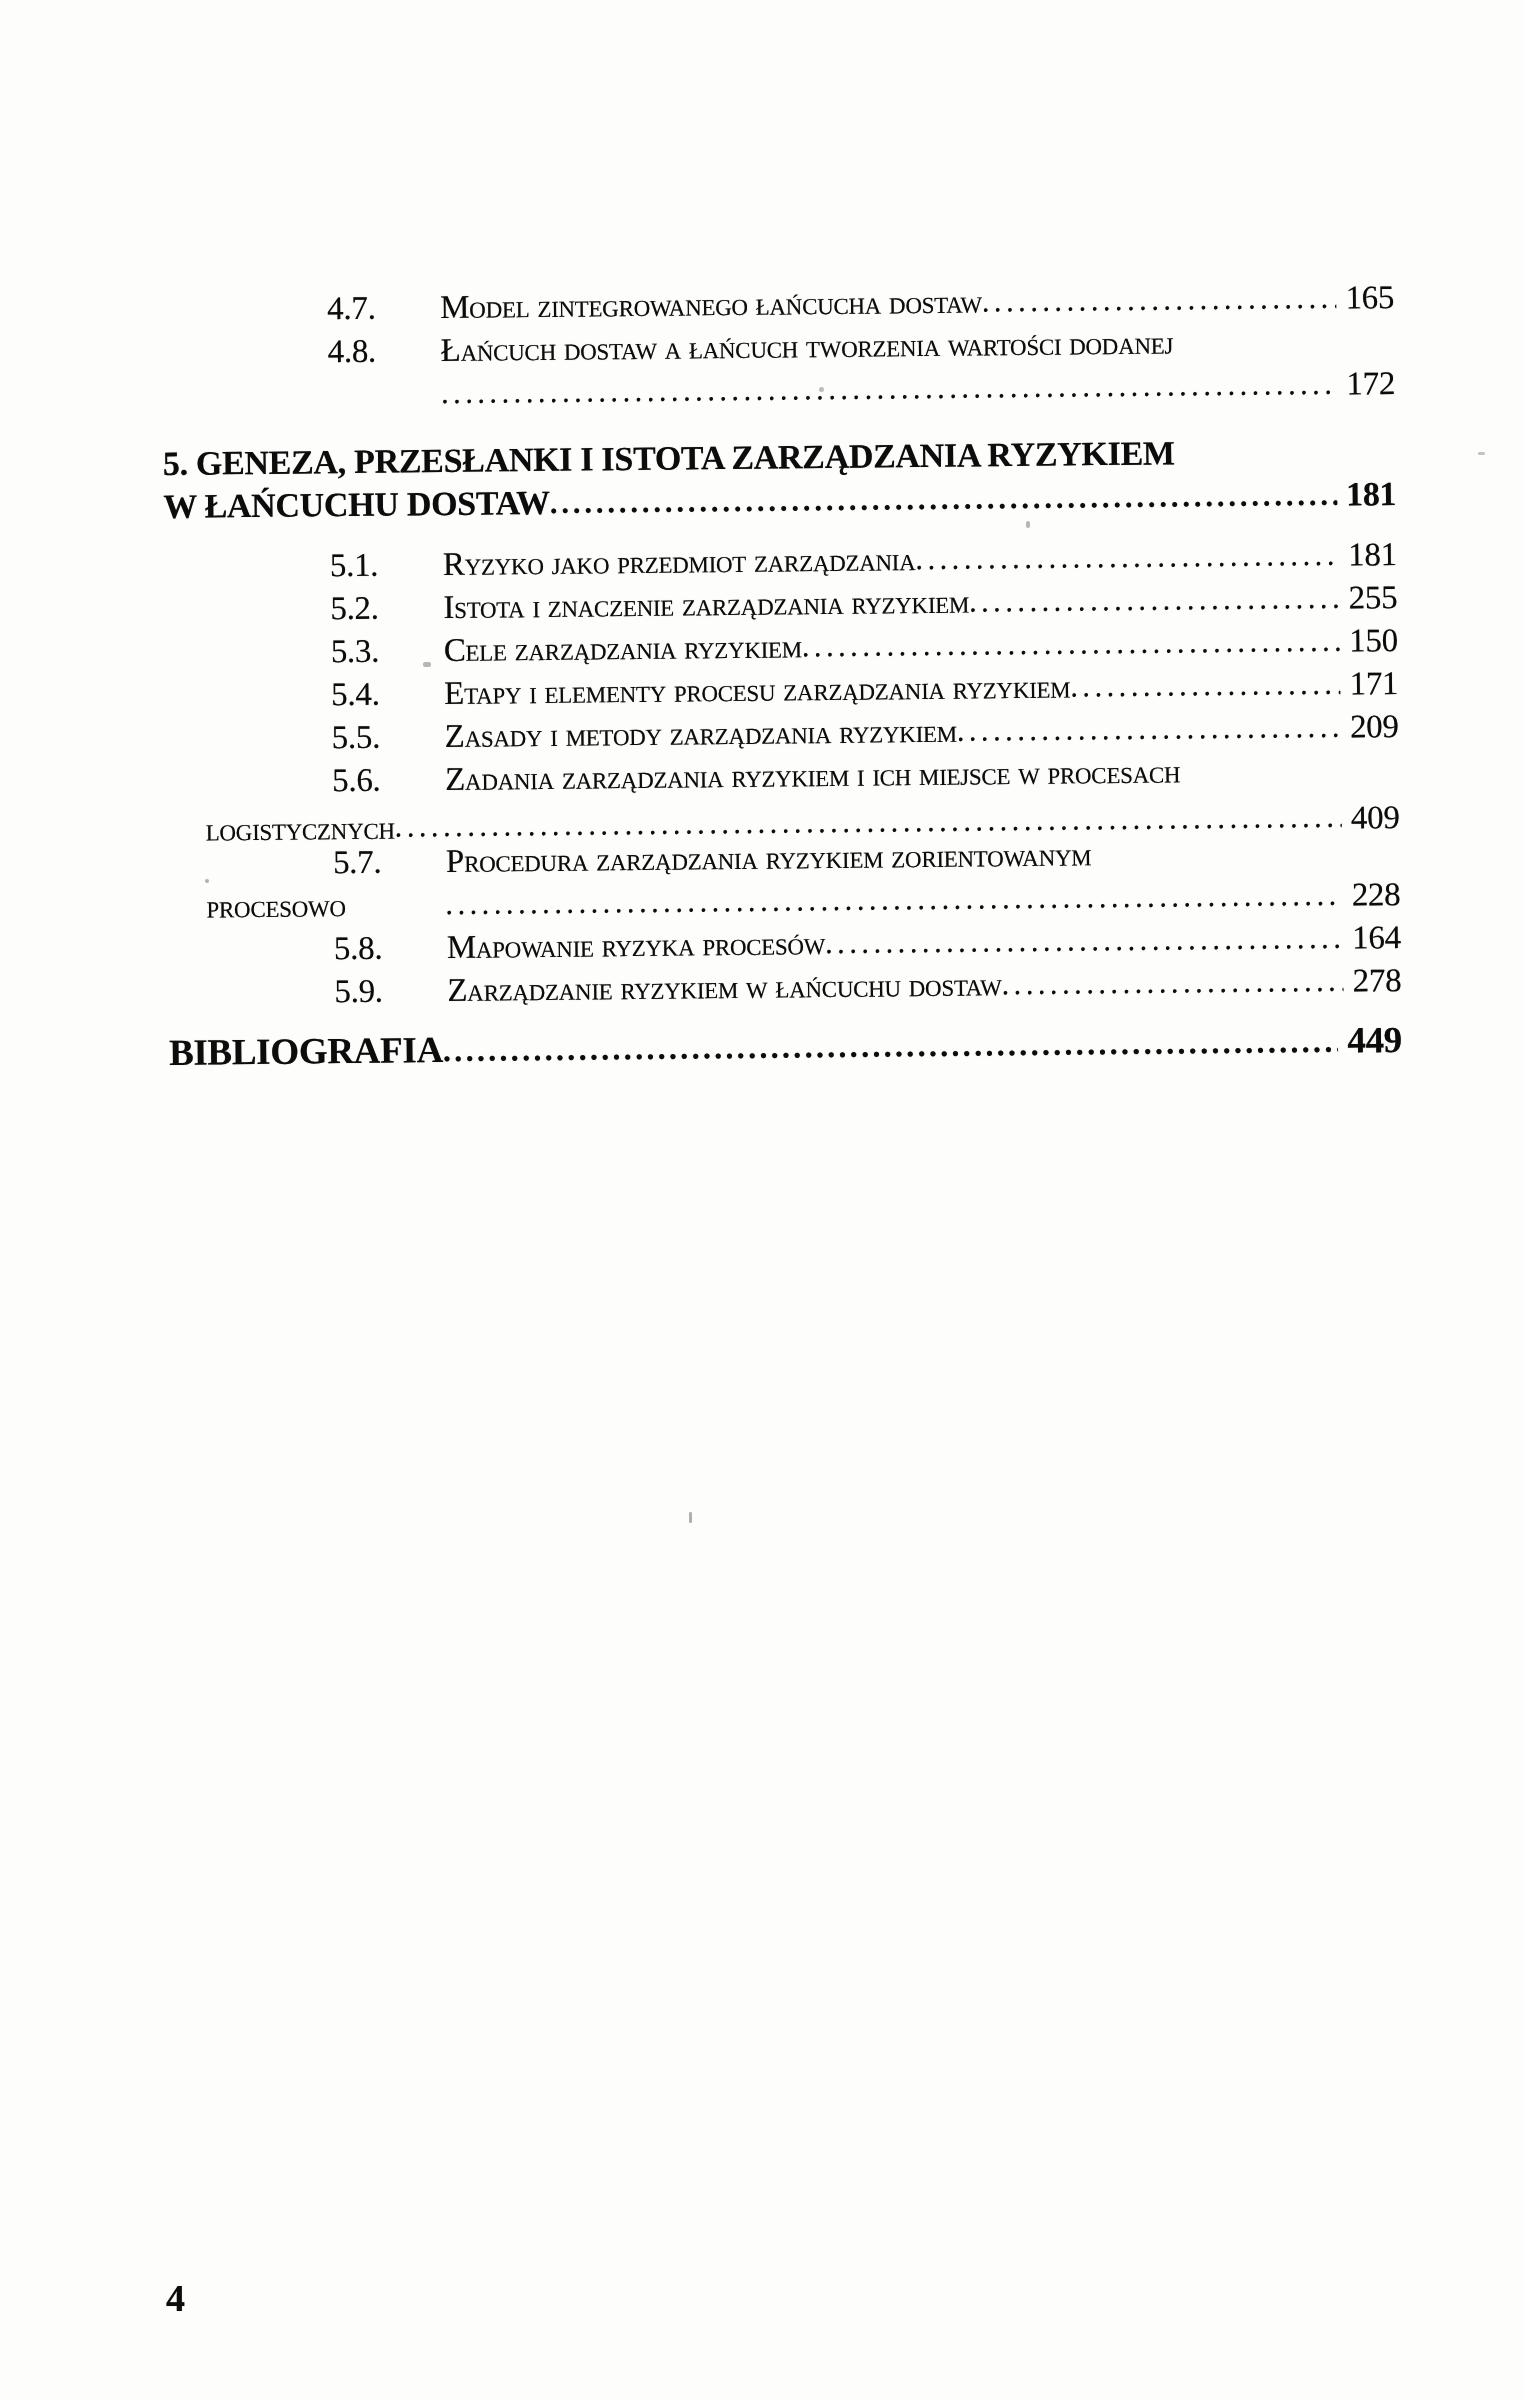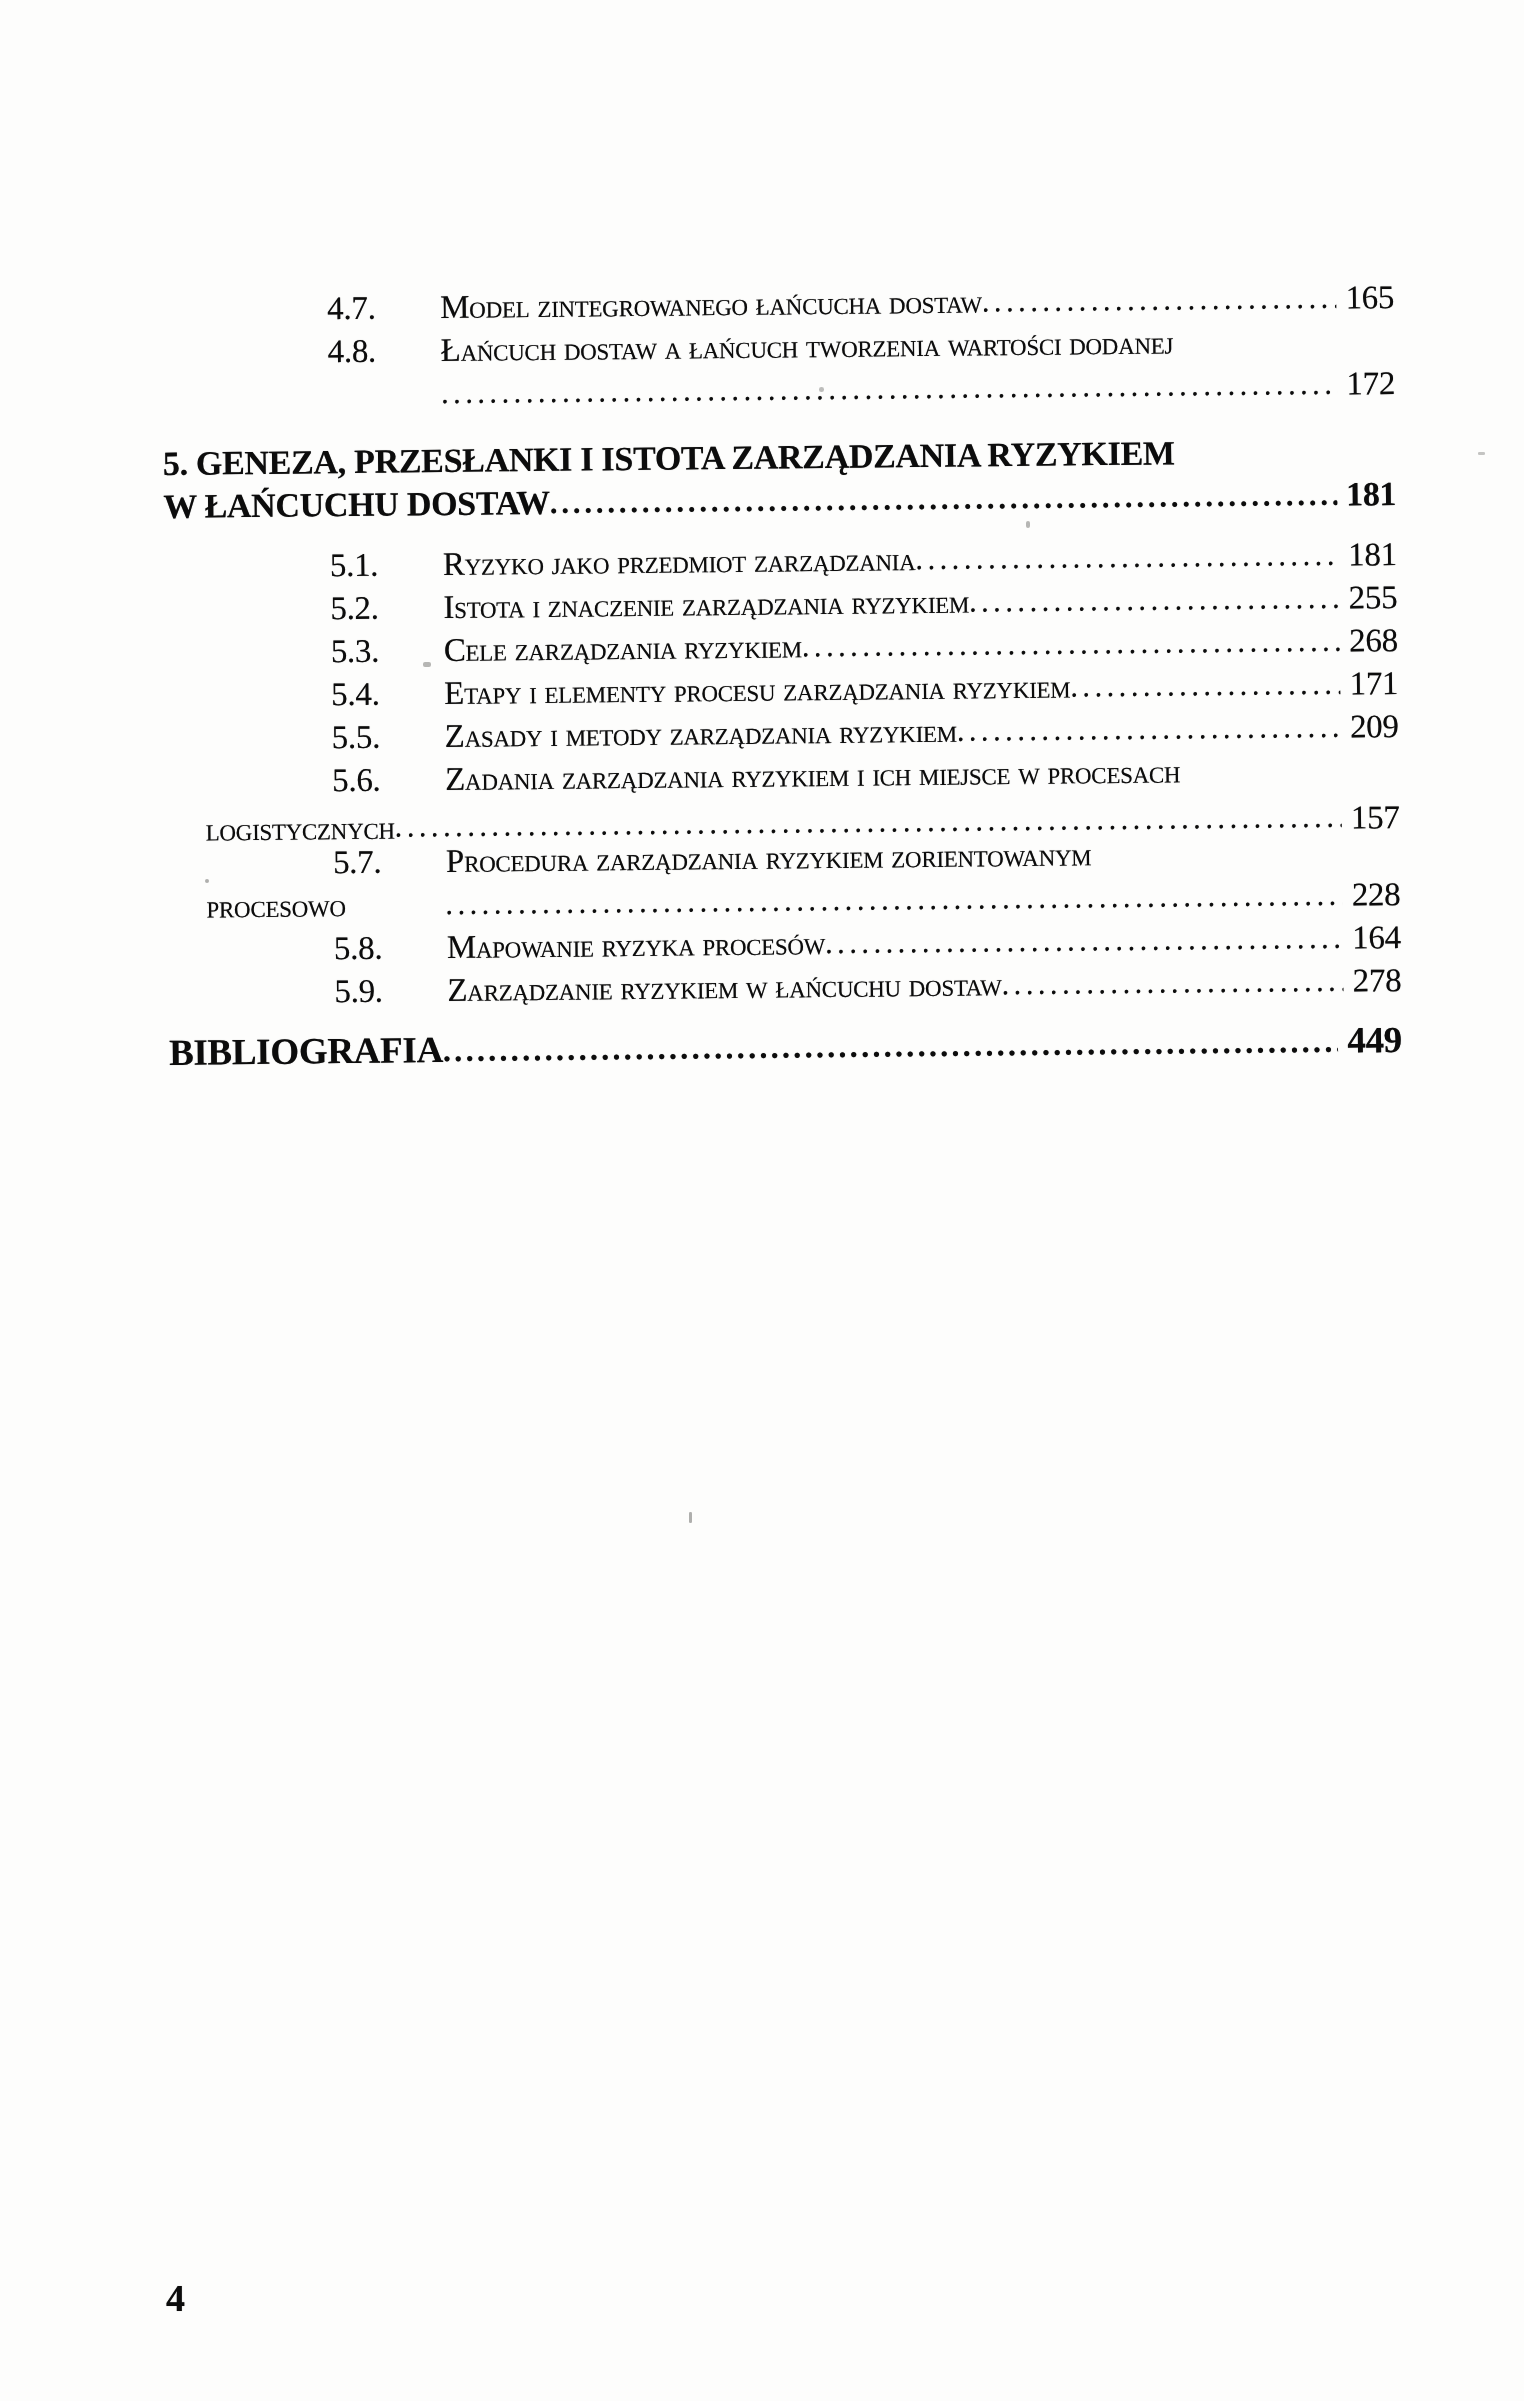--- a/index.html
+++ b/index.html
@@ -133,21 +133,21 @@
       <span class="num">5.2.</span>
       <span class="title sc">Istota i znaczenie zarządzania ryzykiem</span>
       <span class="leader"></span>
       <span class="pg">255</span>
     </div>
 
     <div class="row">
       <span class="num">5.3.</span>
       <span class="title sc">Cele zarządzania ryzykiem</span>
       <span class="leader"></span>
-      <span class="pg">268</span>
+      <span class="pg">150</span>
     </div>
 
     <div class="row">
       <span class="num">5.4.</span>
       <span class="title sc">Etapy i elementy procesu zarządzania ryzykiem</span>
       <span class="leader"></span>
       <span class="pg">171</span>
     </div>
 
     <div class="row">
@@ -158,21 +158,21 @@
     </div>
 
     <div class="row">
       <span class="num">5.6.</span>
       <span class="title sc">Zadania zarządzania ryzykiem i ich miejsce w procesach</span>
     </div>
 
     <div class="row controw g7">
       <span class="title sc">logistycznych</span>
       <span class="leader"></span>
-      <span class="pg">157</span>
+      <span class="pg">409</span>
     </div>
 
     <div class="row gm13">
       <span class="num">5.7.</span>
       <span class="title sc">Procedura zarządzania ryzykiem zorientowanym</span>
     </div>
 
     <div class="row controw">
       <span class="contword sc">procesowo</span>
       <span class="leader"></span>

